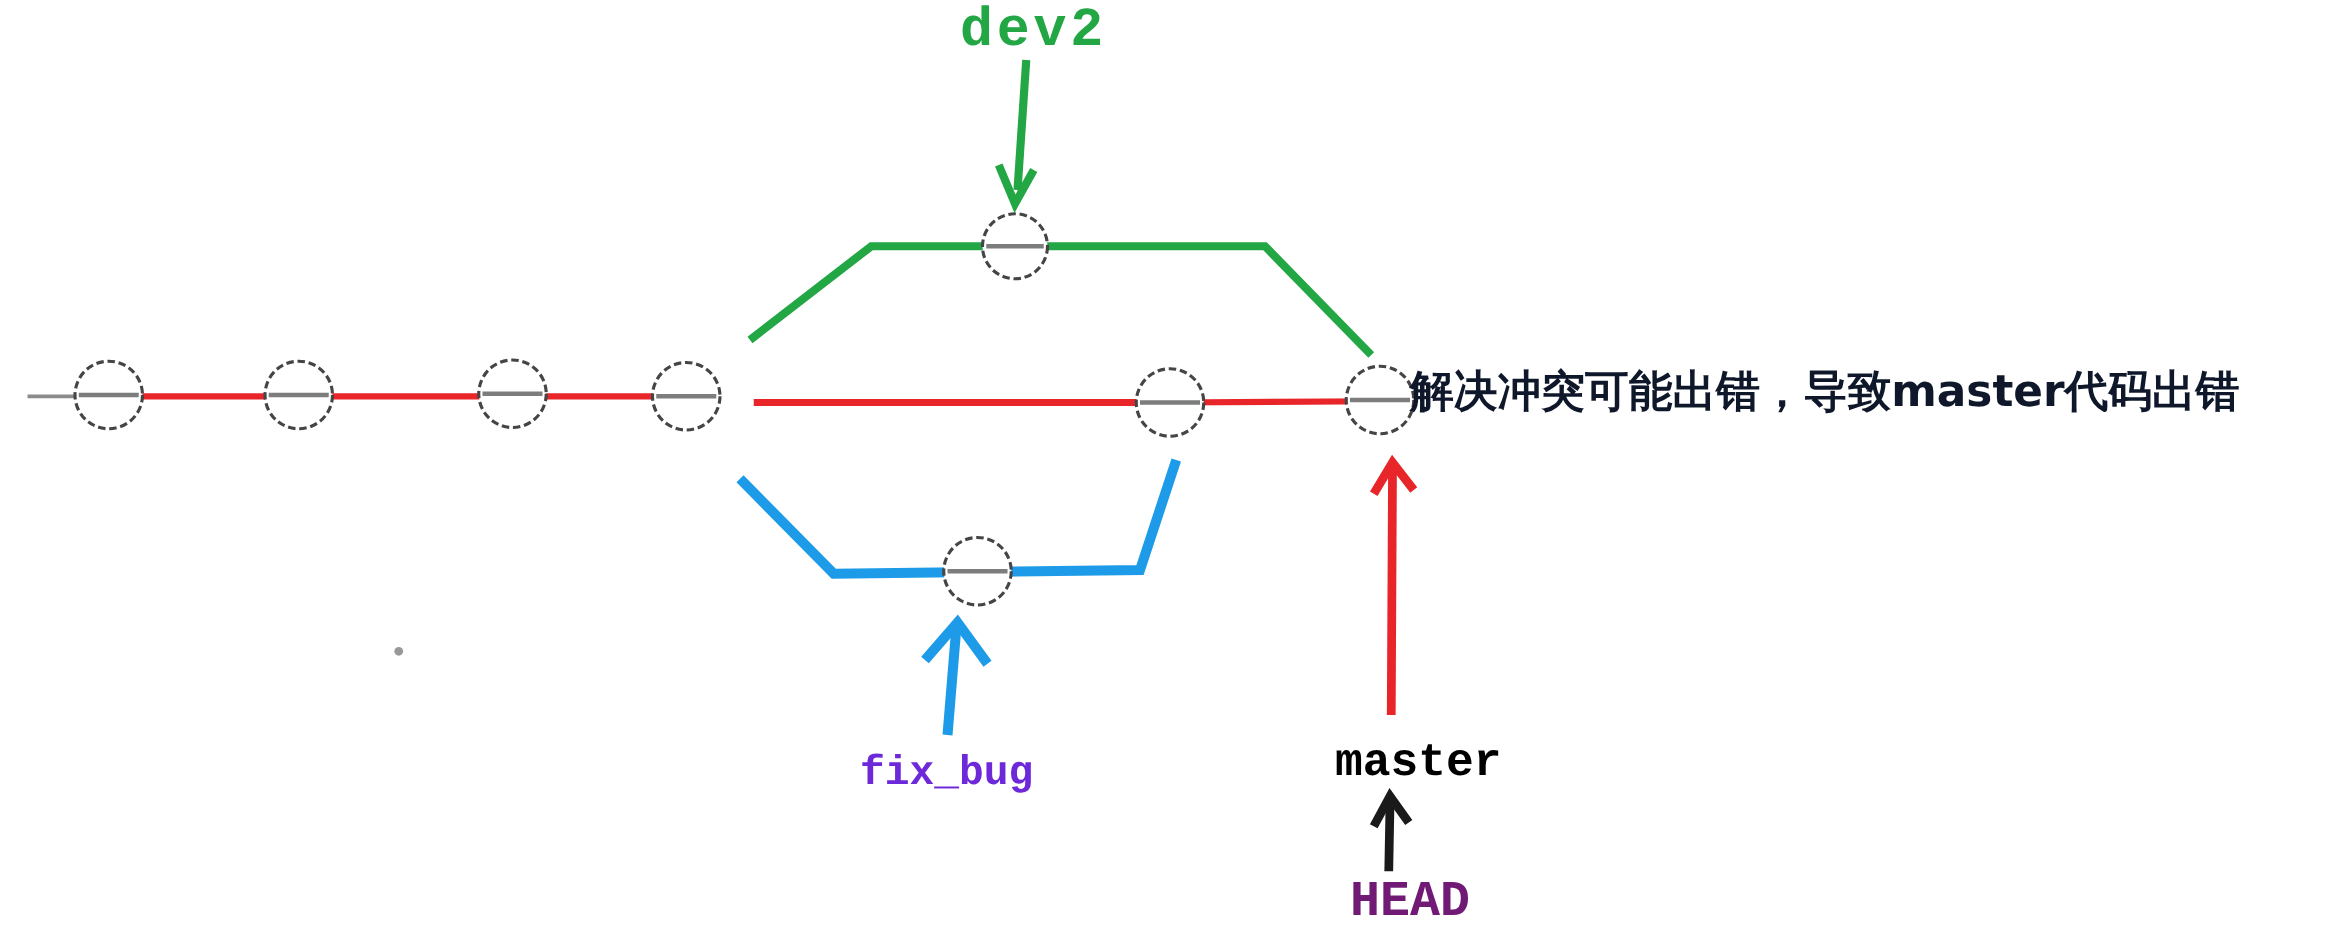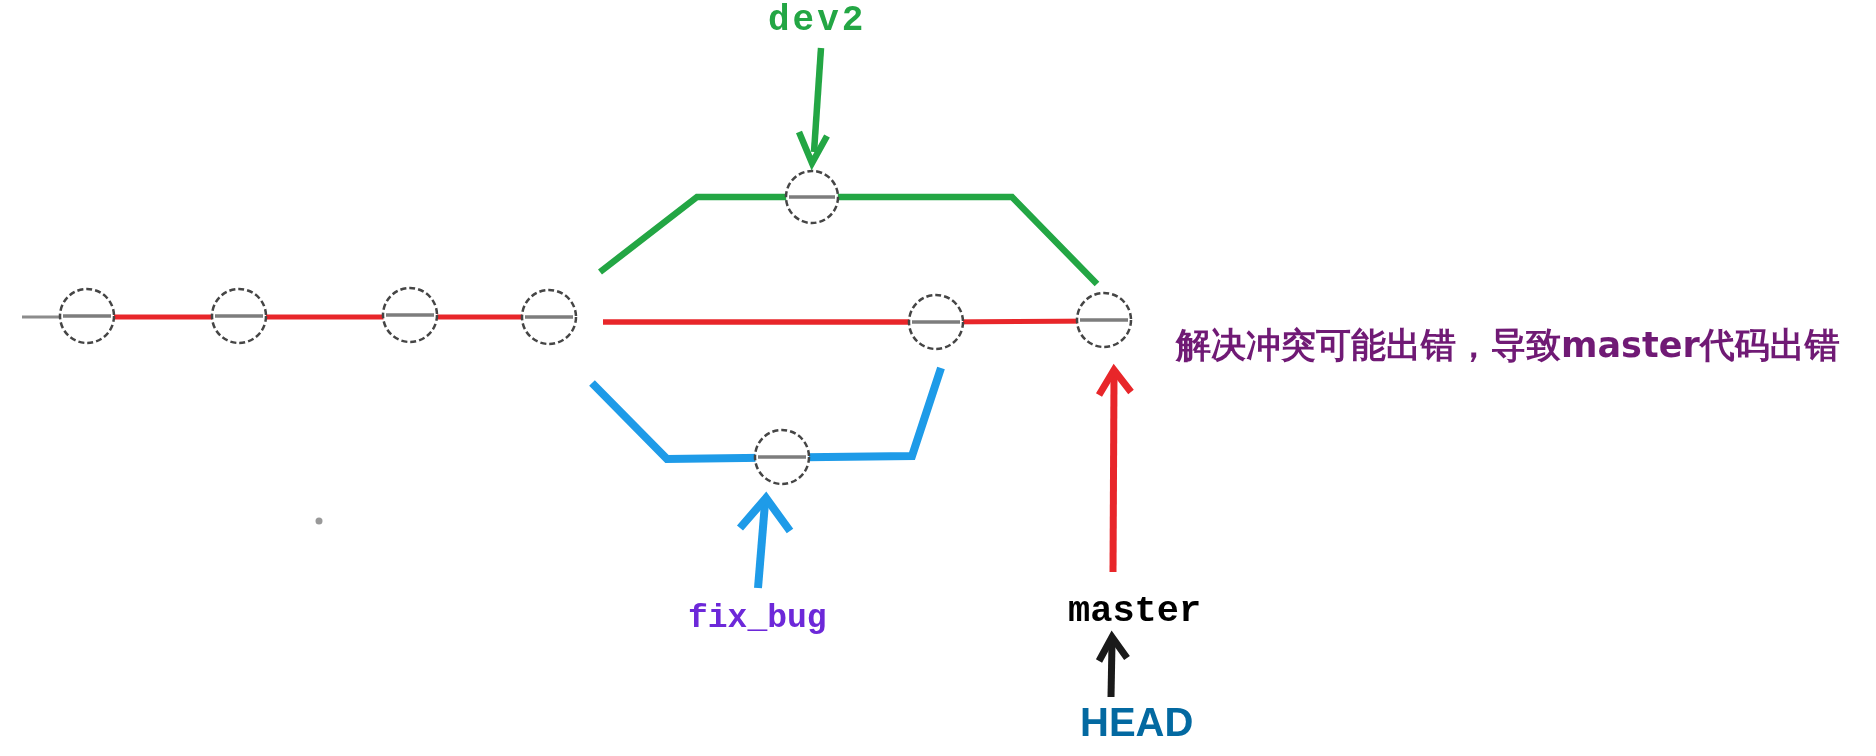--- a/index.html
+++ b/index.html
@@ -23,21 +23,21 @@
   .lbl {
     position: absolute;
     white-space: nowrap;
     user-select: none;
   }
   .lbl-dev2 {
     left: 768px;
     top: 0px;
     font-family: "Liberation Mono", monospace;
     font-weight: bold;
-    font-size: 36px;
+    font-size: 44px;
     letter-spacing: 3px;
     color: #23A644;
   }
   .lbl-fixbug {
     left: 688px;
     top: 600px;
     font-family: "Liberation Mono", monospace;
     font-weight: bold;
     font-size: 33px;
     color: #6d28d9;
@@ -46,33 +46,32 @@
     left: 1068px;
     top: 590px;
     font-family: "Liberation Mono", monospace;
     font-weight: bold;
     font-size: 37px;
     color: #000000;
   }
   .lbl-head {
     left: 1080px;
     top: 700px;
-    font-family: Liberation Sans, sans-serif;
+    font-family: Liberation Mono, monospace;
     font-weight: 600;
     font-size: 40px;
-    color: #0369a1;
+    color: #701a75;
   }
   .lbl-annotation {
-    left: 1176px;
+    left: 1128px;
     top: 290px;
     font-family: "DejaVu Sans", sans-serif;
     font-weight: bold;
     font-size: 35px;
-    color: #701a75;
-    margin-top: 32px;
+    color: #0f172a;
   }
 </style>
 </head>
 <body>
 
 <div class="stage">
 
   <svg width="1876" height="756" viewBox="0 0 1876 756">
 
     <line x1="22" y1="317" x2="88" y2="317" stroke="#8C8C8C" stroke-width="3"></line>

